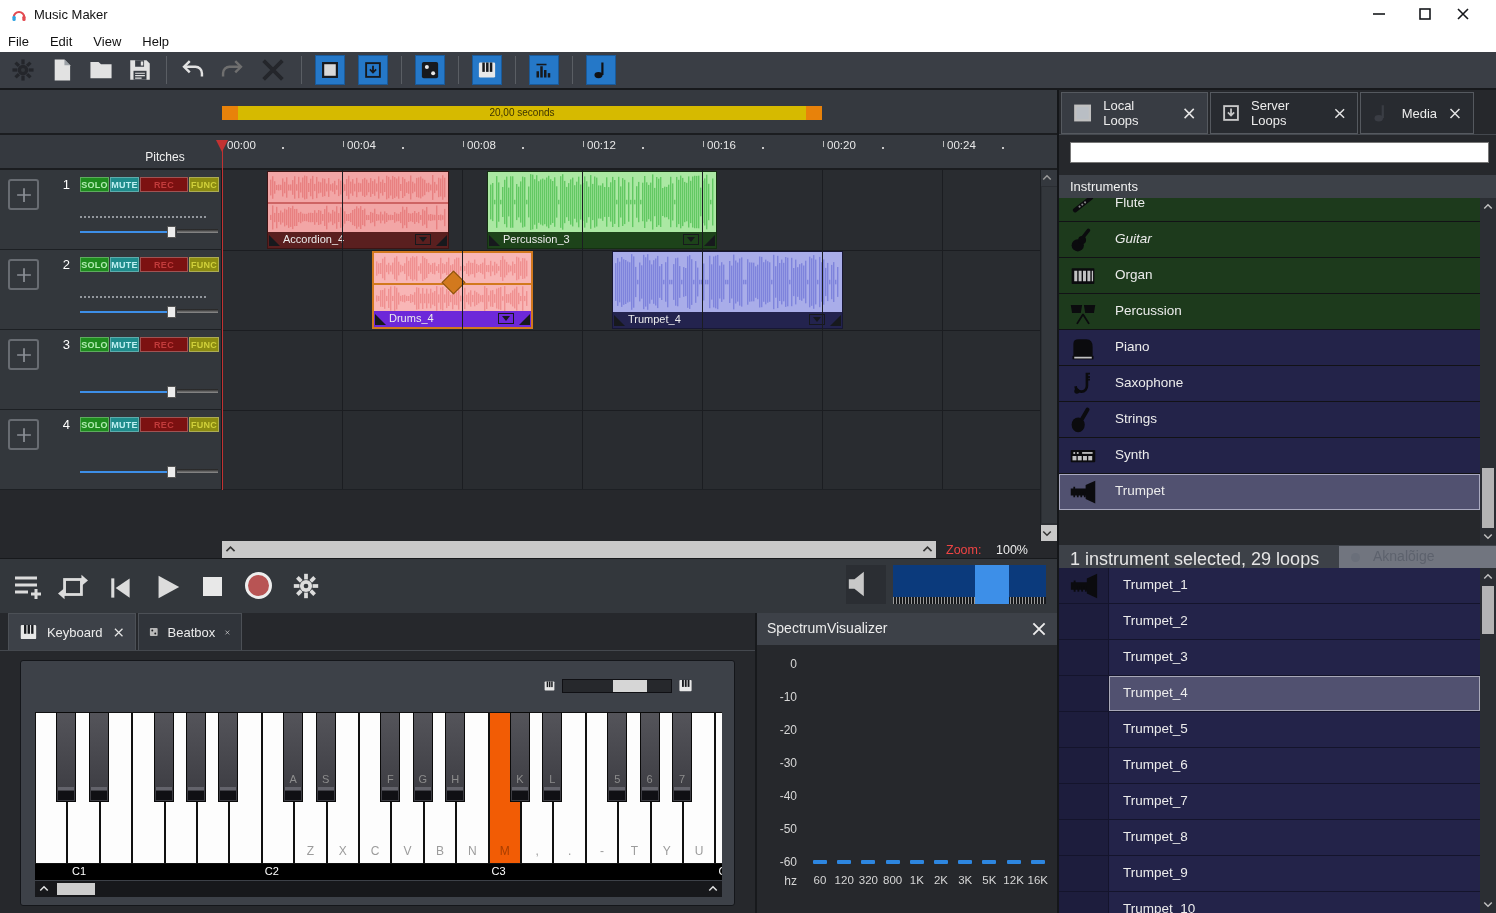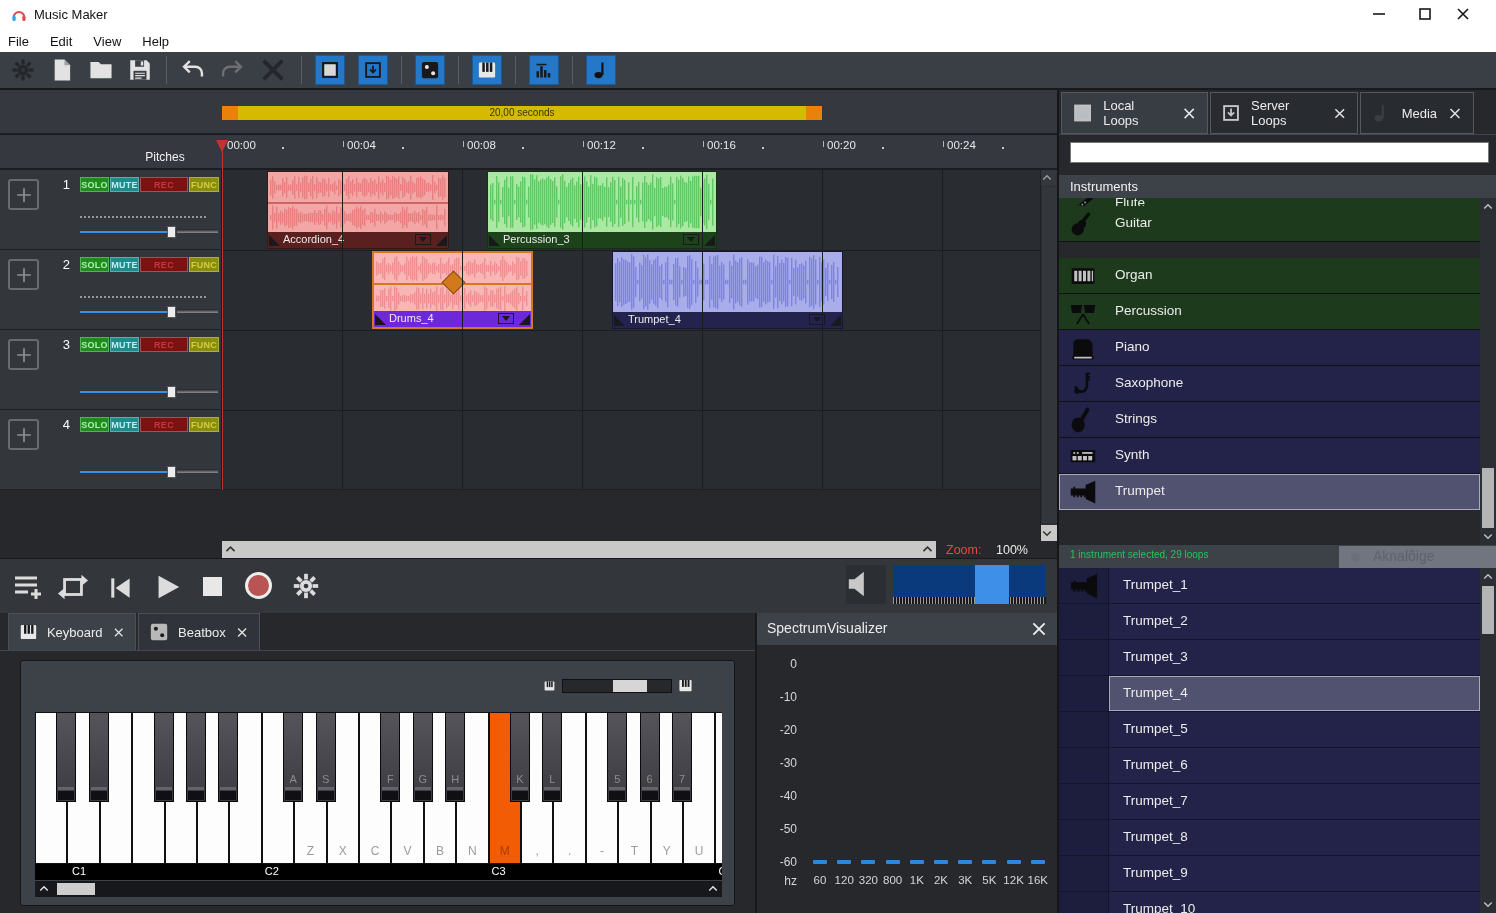--- a/index.html
+++ b/index.html
@@ -128,21 +128,21 @@
 #searchbox{position:absolute;left:11px;top:52px;width:419px;height:21px;background:#fff;border:1px solid #777;font-size:13px;padding:0 4px}
 #insthead{position:absolute;left:0;top:85px;width:439px;height:23px;background:#3d4148}
 #insthead span{position:absolute;left:11px;top:4px;font-size:13px;color:#f2f2f2}
 #instruments{position:absolute;left:0;top:108px;width:421px;height:347px;overflow:hidden;background:#26282c}
 .irow{position:absolute;left:0;width:421px;height:36px;border-bottom:1px solid #121216}
 .ig{background:#1d3a1c}.in{background:#232349}
 .isel{background:#515170;outline:1px solid #a9a9c0;outline-offset:-1px}
 .iicon{position:absolute;left:10px;top:4px;width:28px;height:28px;color:#0b0b0e}
 .ilabel{position:absolute;left:56px;top:9px;font-size:13.5px;color:#ececec}
 #statusbar{position:absolute;left:0;top:455px;width:439px;height:23px;background:#3d4148}
-#statusbar span{position:absolute;left:11px;top:4px;font-size:10px;color:#22c55e}
+#statusbar span{position:absolute;left:11px;top:4px;font-size:18px;color:#e5e5e5}
 #snipoverlay{position:absolute;left:280px;top:456px;width:159px;height:22px;background:rgba(165,170,182,.5)}
 #snipdot{position:absolute;left:12px;top:7px;width:9px;height:9px;border-radius:50%;background:#6a6f7a}
 #sniplbl{position:absolute;left:34px;top:2px;font-size:14px;color:#5d626d}
 #loops{position:absolute;left:0;top:478px;width:421px;height:345px;overflow:hidden;background:#232349}
 .lrow{position:absolute;left:0;width:421px;height:36px;border-bottom:1px solid #14142c;background:#232349}
 .lgut{position:absolute;left:0;top:0;width:50px;height:35px;background:#1d1d3d;border-right:1px solid #14142c;color:#0b0b0e;display:flex;align-items:center;justify-content:center}
 .lgut .ic{width:30px;height:30px}
 .lhl{position:absolute;left:50px;right:0;top:0;bottom:0;background:#515170;border:1px solid #a8a8b8}
 .llabel{position:absolute;left:64px;top:9px;font-size:13.5px;color:#ececec;z-index:2}
 .vsb{position:absolute;left:421px;width:16px;background:#2b2e33}
@@ -1114,21 +1114,21 @@
           <rect x="20.5" y="4" width="4" height="15" fill="#17191d"></rect>
         </svg>
       </span>
     <span class="lbl">Keyboard</span>
     <span class="ic closex">
         <svg viewBox="0 0 32 32">
           <path d="M7 7l18 18M25 7L7 25" stroke="currentColor" stroke-width="3"></path>
         </svg>
       </span>
   </div>
-  <div class="btab" style="left:138px;width:122px">
+  <div class="btab" style="left:138px;width:104px">
     <span class="ic tabicon" style="color:#b8b8b8;--dot:#17191d">
         <svg viewBox="0 0 32 32">
           <rect x="3" y="3" width="26" height="26" rx="3" fill="currentColor"></rect>
           <circle cx="11" cy="11" r="3.2" fill="var(--dot,#fff)"></circle>
           <circle cx="21" cy="21" r="3.2" fill="var(--dot,#fff)"></circle>
         </svg>
       </span>
     <span class="lbl">Beatbox</span>
     <span class="ic closex">
         <svg viewBox="0 0 32 32">
@@ -1359,21 +1359,21 @@
                 <rect x="2" y="13.5" width="28" height="5" rx="2.5" fill="currentColor"></rect>
                 <circle cx="26" cy="11.5" r="2" fill="currentColor"></circle>
                 <circle cx="11" cy="16" r="1.2" fill="rgba(255,255,255,.5)"></circle>
                 <circle cx="15" cy="16" r="1.2" fill="rgba(255,255,255,.5)"></circle>
                 <circle cx="19" cy="16" r="1.2" fill="rgba(255,255,255,.5)"></circle>
               </g>
             </svg>
           </div>
           <div class="ilabel">Flute</div>
         </div>
-        <div class="irow ig" style="position: absolute; top: 8px;">
+        <div class="irow ig" style="position: absolute; top: 24px; font-style: italic;">
           <div class="iicon">
             <svg viewBox="0 0 32 32" fill="currentColor">
               <circle cx="10" cy="22" r="7"></circle>
               <circle cx="15" cy="16" r="4.5"></circle>
               <rect x="17" y="2" width="4" height="15" rx="1.5" transform="rotate(38 19 9)"></rect>
             </svg>
           </div>
           <div class="ilabel">Guitar</div>
         </div>
         <div class="irow ig" style="position: absolute; top: 60px;">

